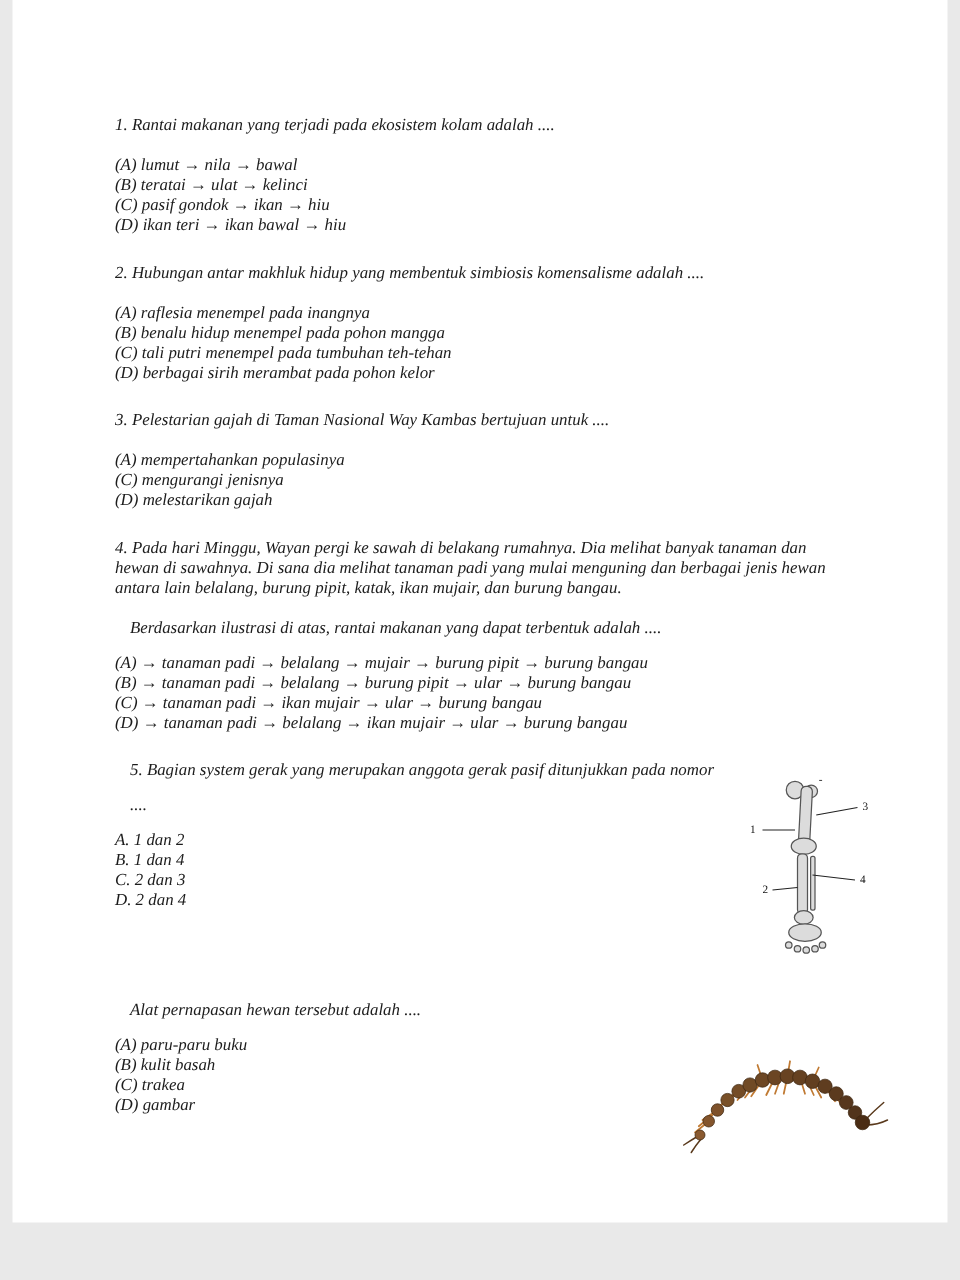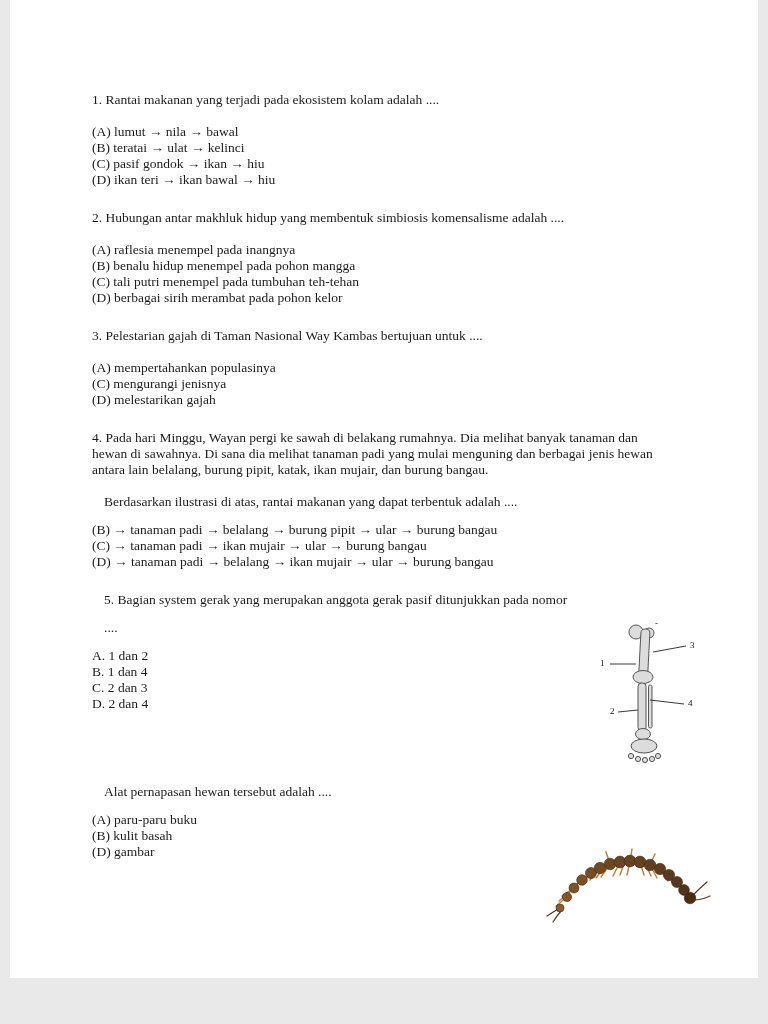--- a/index.html
+++ b/index.html
@@ -14,20 +14,21 @@
     position:absolute;left:10px;top:0;
     width:748px;height:978px;
     background:#ffffff;
   }
   .content{
     position:relative;
     padding:92px 88px 0 82px;
     font-size:13.5px;
     line-height:16px;
     color:#1c1c1c;
+    font-style:italic;
   }
   p{margin:0;}
   .stem{margin:0 0 16px 0;}
   .stem-tight{margin:12px;}
   .opts{margin:0 0 22px 0;}
   .opts div{margin:0;}
   .opts-q5{margin:0 0 72px 0;}
   .line{margin:0;}
   
   .leg-fig{
@@ -75,38 +76,40 @@
     <p class="stem" data-name="q3-stem">3. Pelestarian gajah di Taman Nasional Way Kambas bertujuan untuk ....</p>
     <div class="opts" data-name="q3-options">
       <div class="line" data-name="q3-option-a">(A) mempertahankan populasinya</div>
       <div class="line" data-name="q3-option-c">(C) mengurangi jenisnya</div>
       <div class="line" data-name="q3-option-d">(D) melestarikan gajah</div>
     </div>
 
     <p class="stem" data-name="q4-stem">4. Pada hari Minggu, Wayan pergi ke sawah di belakang rumahnya. Dia melihat banyak tanaman dan hewan di sawahnya. Di sana dia melihat tanaman padi yang mulai menguning dan berbagai jenis hewan antara lain belalang, burung pipit, katak, ikan mujair, dan burung bangau.</p>
     <p class="stem-tight" data-name="q4-intro">Berdasarkan ilustrasi di atas, rantai makanan yang dapat terbentuk adalah ....</p>
     <div class="opts" data-name="q4-options">
+      <div class="line" data-name="q4-option-a">(A) → tanaman padi → belalang → mujair → burung pipit → burung bangau</div>
       <div class="line" data-name="q4-option-b">(B) → tanaman padi → belalang → burung pipit → ular → burung bangau</div>
       <div class="line" data-name="q4-option-c">(C) → tanaman padi → ikan mujair → ular → burung bangau</div>
       <div class="line" data-name="q4-option-d">(D) → tanaman padi → belalang → ikan mujair → ular → burung bangau</div>
     </div>
 
     <p class="stem-tight" data-name="q5-stem">5. Bagian system gerak yang merupakan anggota gerak pasif ditunjukkan pada nomor</p>
     <p class="stem-tight" data-name="q5-ellipsis">....</p>
     <div class="opts opts-q5" data-name="q5-options">
       <div class="line" data-name="q5-option-a">A. 1 dan 2</div>
       <div class="line" data-name="q5-option-b">B. 1 dan 4</div>
       <div class="line" data-name="q5-option-c">C. 2 dan 3</div>
       <div class="line" data-name="q5-option-d">D. 2 dan 4</div>
     </div>
 
     <p class="stem-tight" data-name="q6-question">Alat pernapasan hewan tersebut adalah ....</p>
     <div class="opts" data-name="q6-options">
       <div class="line" data-name="q6-option-a">(A) paru-paru buku</div>
       <div class="line" data-name="q6-option-b">(B) kulit basah</div>
+      <div class="line" data-name="q6-option-c">(C) trakea</div>
       <div class="line" data-name="q6-option-d">(D) gambar</div>
     </div>
 
   </div>
 
   <div class="leg-fig" data-name="leg-skeleton-figure">
     <svg width="104" height="150" viewBox="0 0 104 150" data-name="leg-skeleton-image">
       <g fill="#dcdcdc" stroke="#555" stroke-width="1">
         <circle cx="38" cy="12" r="7"></circle>
         <circle cx="51" cy="13" r="5"></circle>

